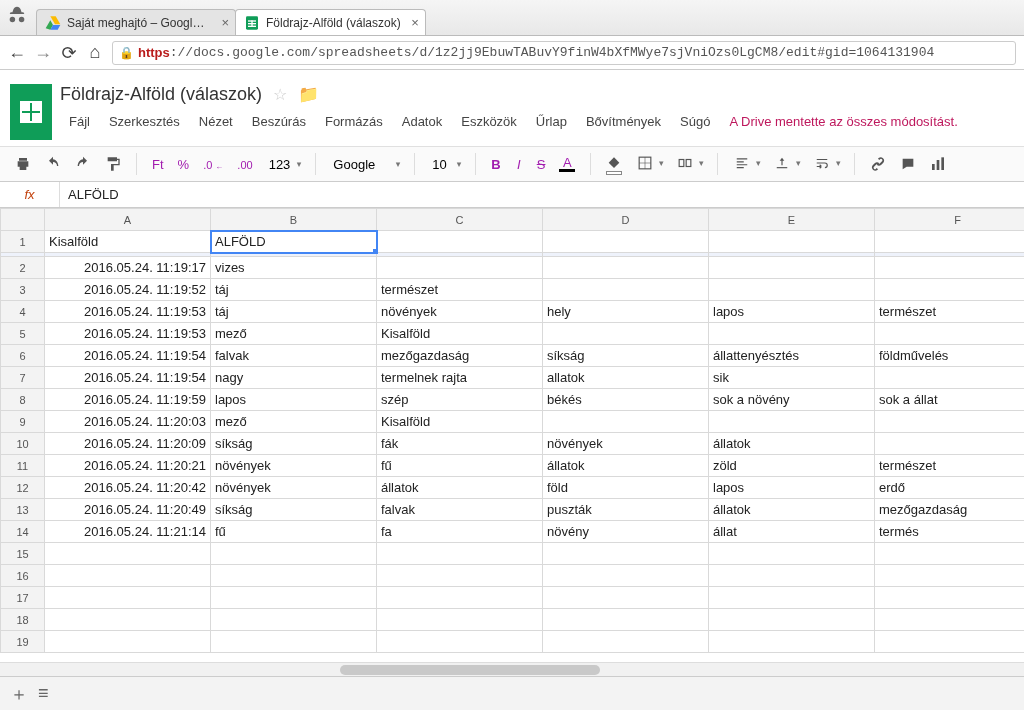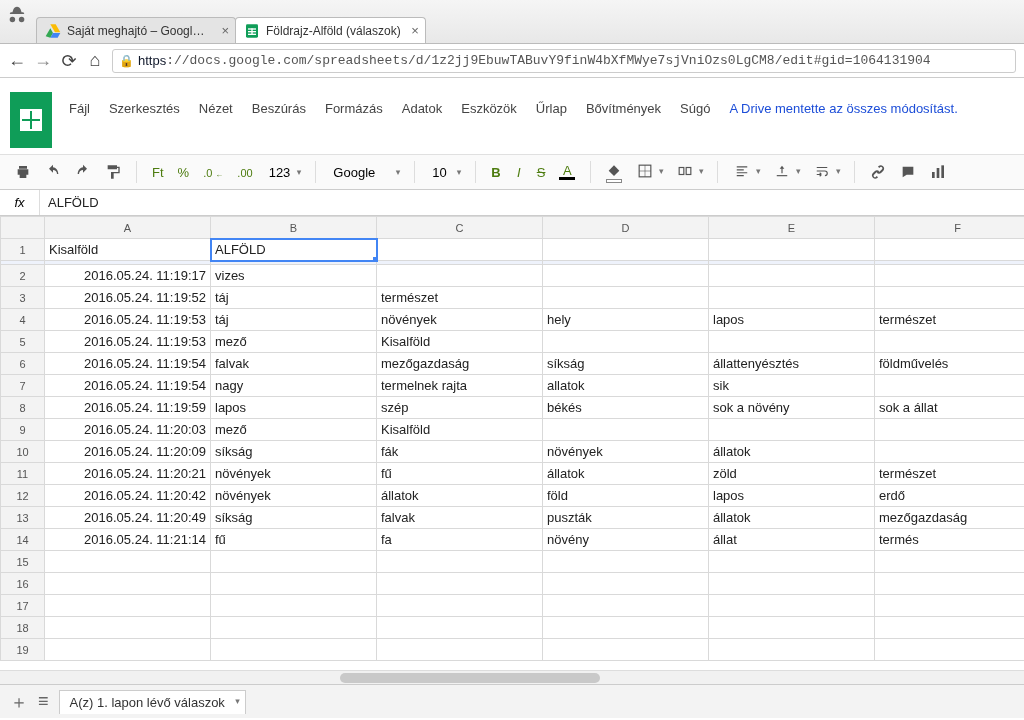--- a/index.html
+++ b/index.html
@@ -1,61 +1,61 @@
 <!DOCTYPE html>
 <html><head>
 <meta charset="utf-8">
 <style>
   * { box-sizing: border-box; margin: 0; padding: 0; font-family: Arial, sans-serif; }
   body { width: 1024px; height: 720px; overflow: hidden; background: #fff; font-size: 13px; color: #333; }
 
   
-  .browser-tabs { height: 44px; background: linear-gradient(#f5f5f5,#e8e8e8); display:flex; align-items:flex-end; padding-left: 36px; border-bottom:1px solid #bbb; }
+  .browser-tabs { height: 36px; background: linear-gradient(#f5f5f5,#e8e8e8); display:flex; align-items:flex-end; padding-left: 36px; border-bottom:1px solid #bbb; }
   .incog { position:absolute; left:6px; top:4px; width:22px; height:22px; }
   .tab { display:flex; align-items:center; height:26px; padding:0 24px 0 8px; font-size:12px; border:1px solid #bbb; border-bottom:none; margin-right:-1px; border-radius:4px 4px 0 0; background:#e4e4e4; position:relative; max-width:200px; min-width:180px;}
   .tab.active { background:#fff; z-index:2;}
   .tab .favicon { width:16px; height:16px; margin-right:6px; flex-shrink:0;}
   .tab .close { position:absolute; right:6px; top:5px; font-size:13px; color:#666;}
   .tab span.title { white-space:nowrap; overflow:hidden; text-overflow:ellipsis; }
 
   .browser-bar { height:34px; display:flex; align-items:center; padding:0 8px; gap:8px; border-bottom:1px solid #ccc; }
   .nav-btn { color:#888; font-size:18px; width:18px; text-align:center; cursor:default;}
   .nav-btn.enabled { color:#444; }
   .url-box { flex:1; height:24px; border:1px solid #ccc; border-radius:3px; display:flex; align-items:center; padding:0 6px; font-size:13px;}
   .url-box .lock { color:#0a8f08; margin-right:4px; font-size:12px;}
-  .url-box .https { color:#0f172a; }
+  .url-box .https { color:#b91c1c;font-weight:bold; }
   .url-box .rest { color:#555;font-family:Liberation Mono, monospace; }
 
   
   .app-row { display:flex; }
   .sheets-logo { width:42px; height:56px; background:#0f9d58; margin:14px 8px 0 10px; display:flex; align-items:center; justify-content:center;}
   .sheets-logo .grid { width:22px; height:22px; border:2px solid #fff; display:grid; grid-template:1fr 1fr/1fr 1fr; gap:2px;}
   .sheets-logo .grid div{background:#fff;}
   .doc-head { padding-top:14px; flex:1; }
   .doc-title { font-size:18px; color:#333; }
   .doc-title .star { color:#ccc; margin:0 6px; font-size:16px;}
   .doc-title .folder { color:#999; font-size:17px;}
   .menubar { display:flex; gap:1px; margin-top:6px; font-size:13px; color:#444;}
   .menubar span { padding:3px 9px; }
-  .autosave { color:#1d4ed8; padding:3px 12px;}
+  .autosave { color:#be185d; padding:3px 12px;}
 
   
   .toolbar { height:36px; border-top:1px solid #e0e0e0; border-bottom:1px solid #ccc; display:flex; align-items:center; padding:0 10px; gap:4px; margin-top:6px; background:#fafafa;}
   .tb-sep { width:1px; height:22px; background:#ddd; margin:0 6px;}
-  .tb-btn { padding:3px 5px; color:#4d7c0f; font-size:13px; min-width:18px; text-align:center;}
+  .tb-btn { padding:3px 5px; color:#a21caf; font-size:13px; min-width:18px; text-align:center;}
   .tb-select { border:1px solid transparent; padding:2px 14px 2px 6px; position:relative; font-size:13px; color:#000000; min-width:40px;}
   .tb-select:after { content:"▾"; font-size:9px; color:#777; position:absolute; right:3px; top:4px;}
   .tb-select.wide{min-width:78px;}
   .tb-btn svg, .tb-btn .ic { width:16px; height:16px; display:block;}
   .colorbar { width:16px; height:3px; background:#000; margin-top:1px;}
   .colorbar.fill { background:#fff; border:1px solid #888; height:4px;}
 
   
   .fxbar { height:26px; border-bottom:1px solid #ccc; display:flex; align-items:center; font-size:13px;}
-  .fxlabel { width:40px; text-align:center; font-style:italic; color:#000000; border-right:1px solid #ddd; height:100%; display:flex; align-items:center; justify-content:center;}
+  .fxlabel { width:60px; text-align:center; font-style:italic; color:#c2410c; border-right:1px solid #ddd; height:100%; display:flex; align-items:center; justify-content:center;}
   .fxval { padding-left:8px; color:#222;}
 
   
   .grid-area { position:relative; height:454px; overflow:hidden;}
   table.sheet { border-collapse:collapse; table-layout:fixed; width:1040px;}
   table.sheet th, table.sheet td { border:1px solid #d9d9d9; height:22px; padding:0 4px; font-size:13px; color:#222; overflow:hidden; white-space:nowrap;}
   table.sheet th { background:#f3f3f3; font-weight:normal; color:#555; text-align:center; font-size:11px;}
   table.sheet th.rowhdr { width:44px; text-align:center; font-size:11px;}
   table.sheet th.colA { width:166px;} th.colB{width:166px;} th.colC{width:166px;} th.colD{width:166px;} th.colE{width:166px;} th.colF{width:166px;}
   td.colA { text-align:right; padding-right:6px;}
@@ -118,20 +118,25 @@
 <div class="app-row">
   <div class="sheets-logo">
       <div class="grid">
         <div></div>
         <div></div>
         <div></div>
         <div></div>
       </div>
     </div>
   <div class="doc-head">
+    <div class="doc-title">
+      <span>Földrajz-Alföld (válaszok)</span>
+      <span class="star">☆</span>
+      <span class="folder">📁</span>
+    </div>
     <div class="menubar">
       <span>Fájl</span>
       <span>Szerkesztés</span>
       <span>Nézet</span>
       <span>Beszúrás</span>
       <span>Formázás</span>
       <span>Adatok</span>
       <span>Eszközök</span>
       <span>Űrlap</span>
       <span>Bővítmények</span>
@@ -427,14 +432,13 @@
       </tbody>
     </table>
 </div>
 <div class="hscroll">
     <div class="thumb"></div>
   </div>
 
 <div class="sheetbar">
   <span class="btn">＋</span>
   <span class="btn">≡</span>
-  <div class="sheet-tab">A(z) 1. lapon lévő válaszok</div>
 </div>
 
 </body></html>

